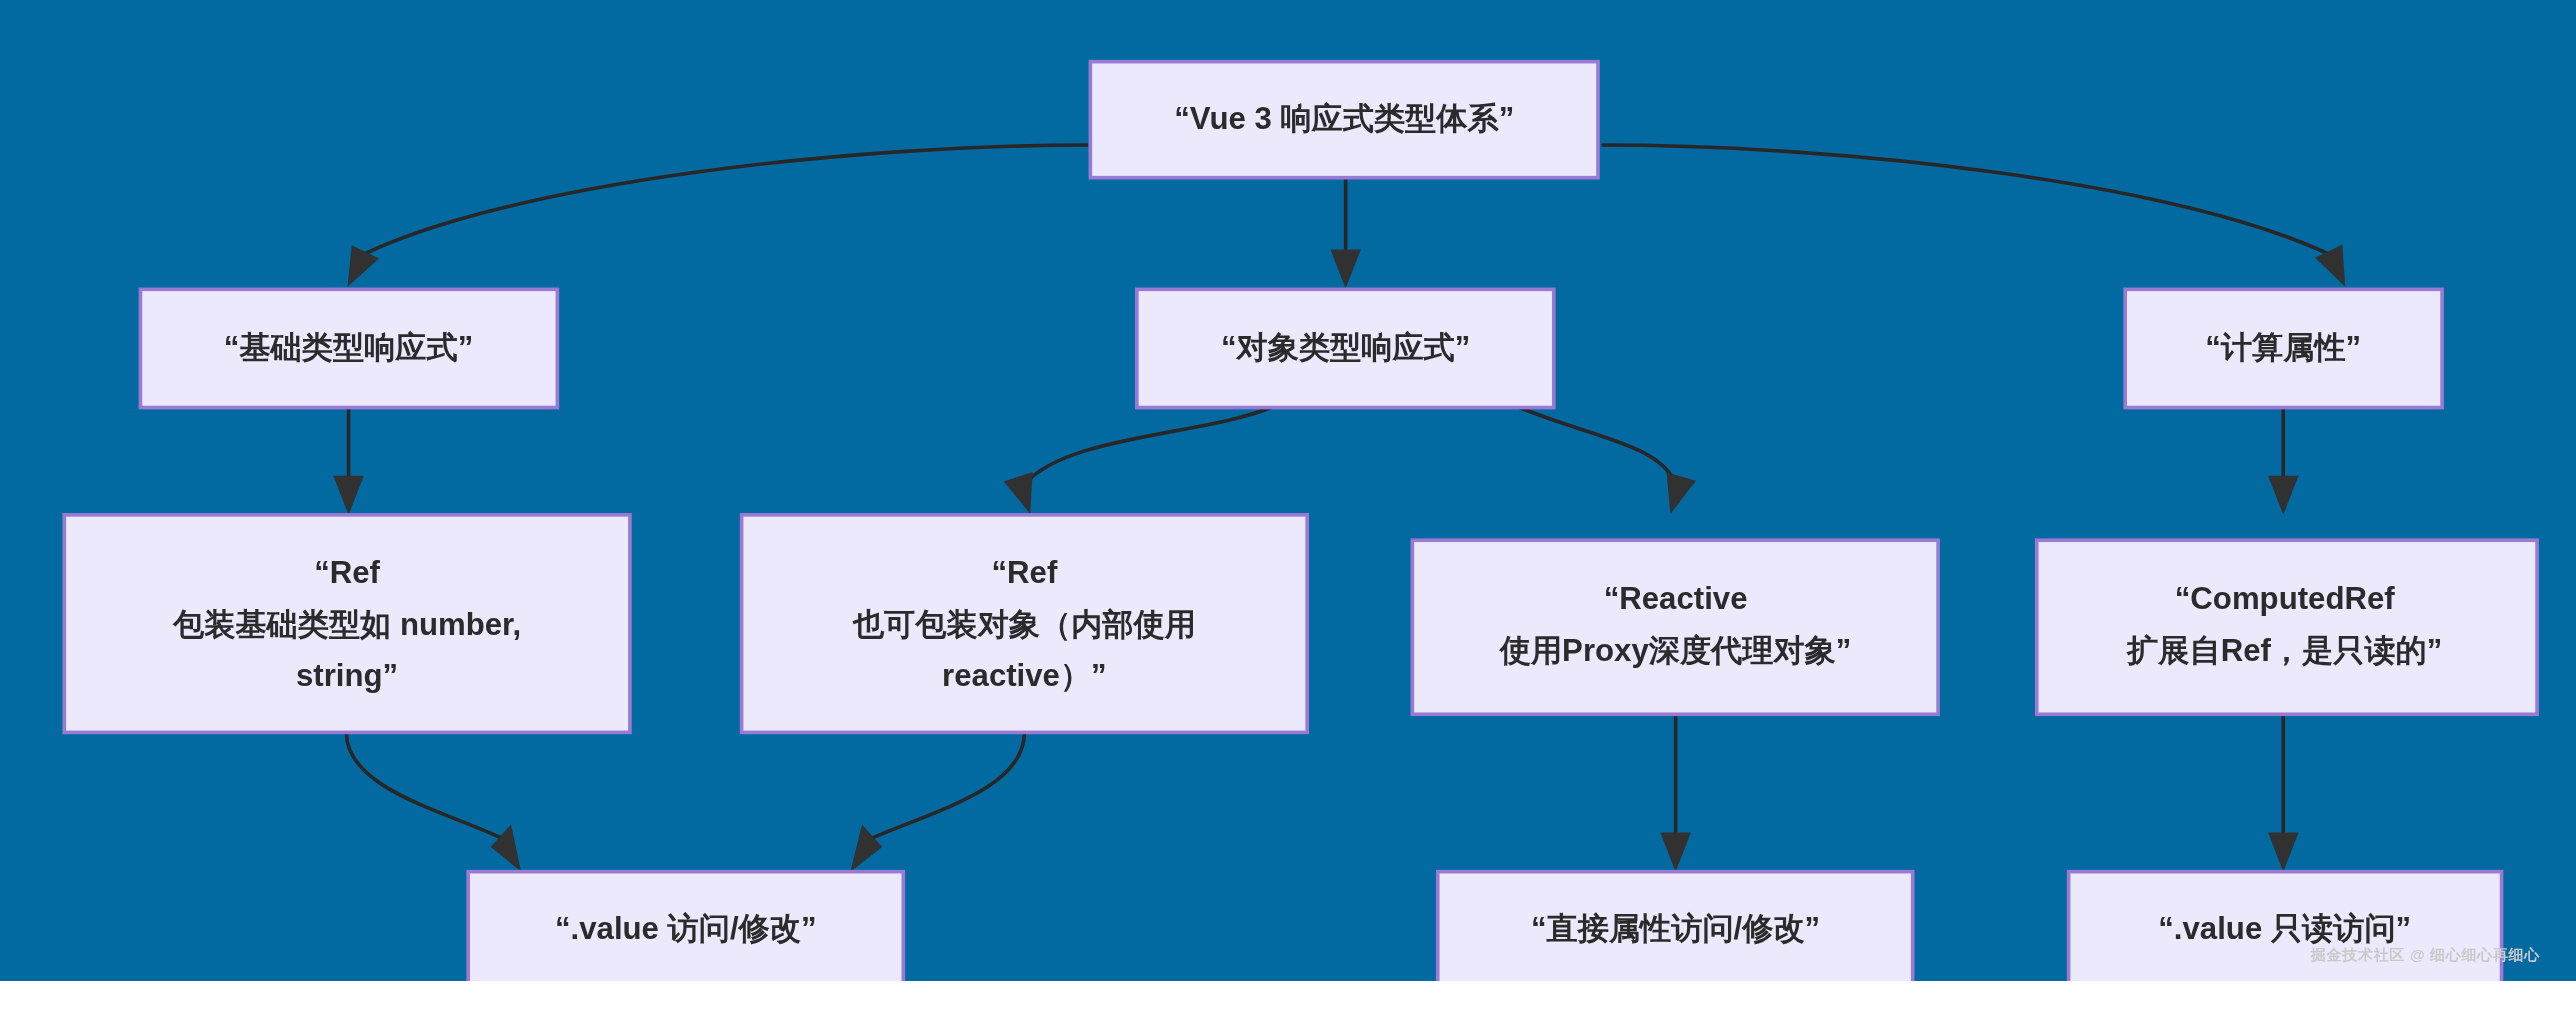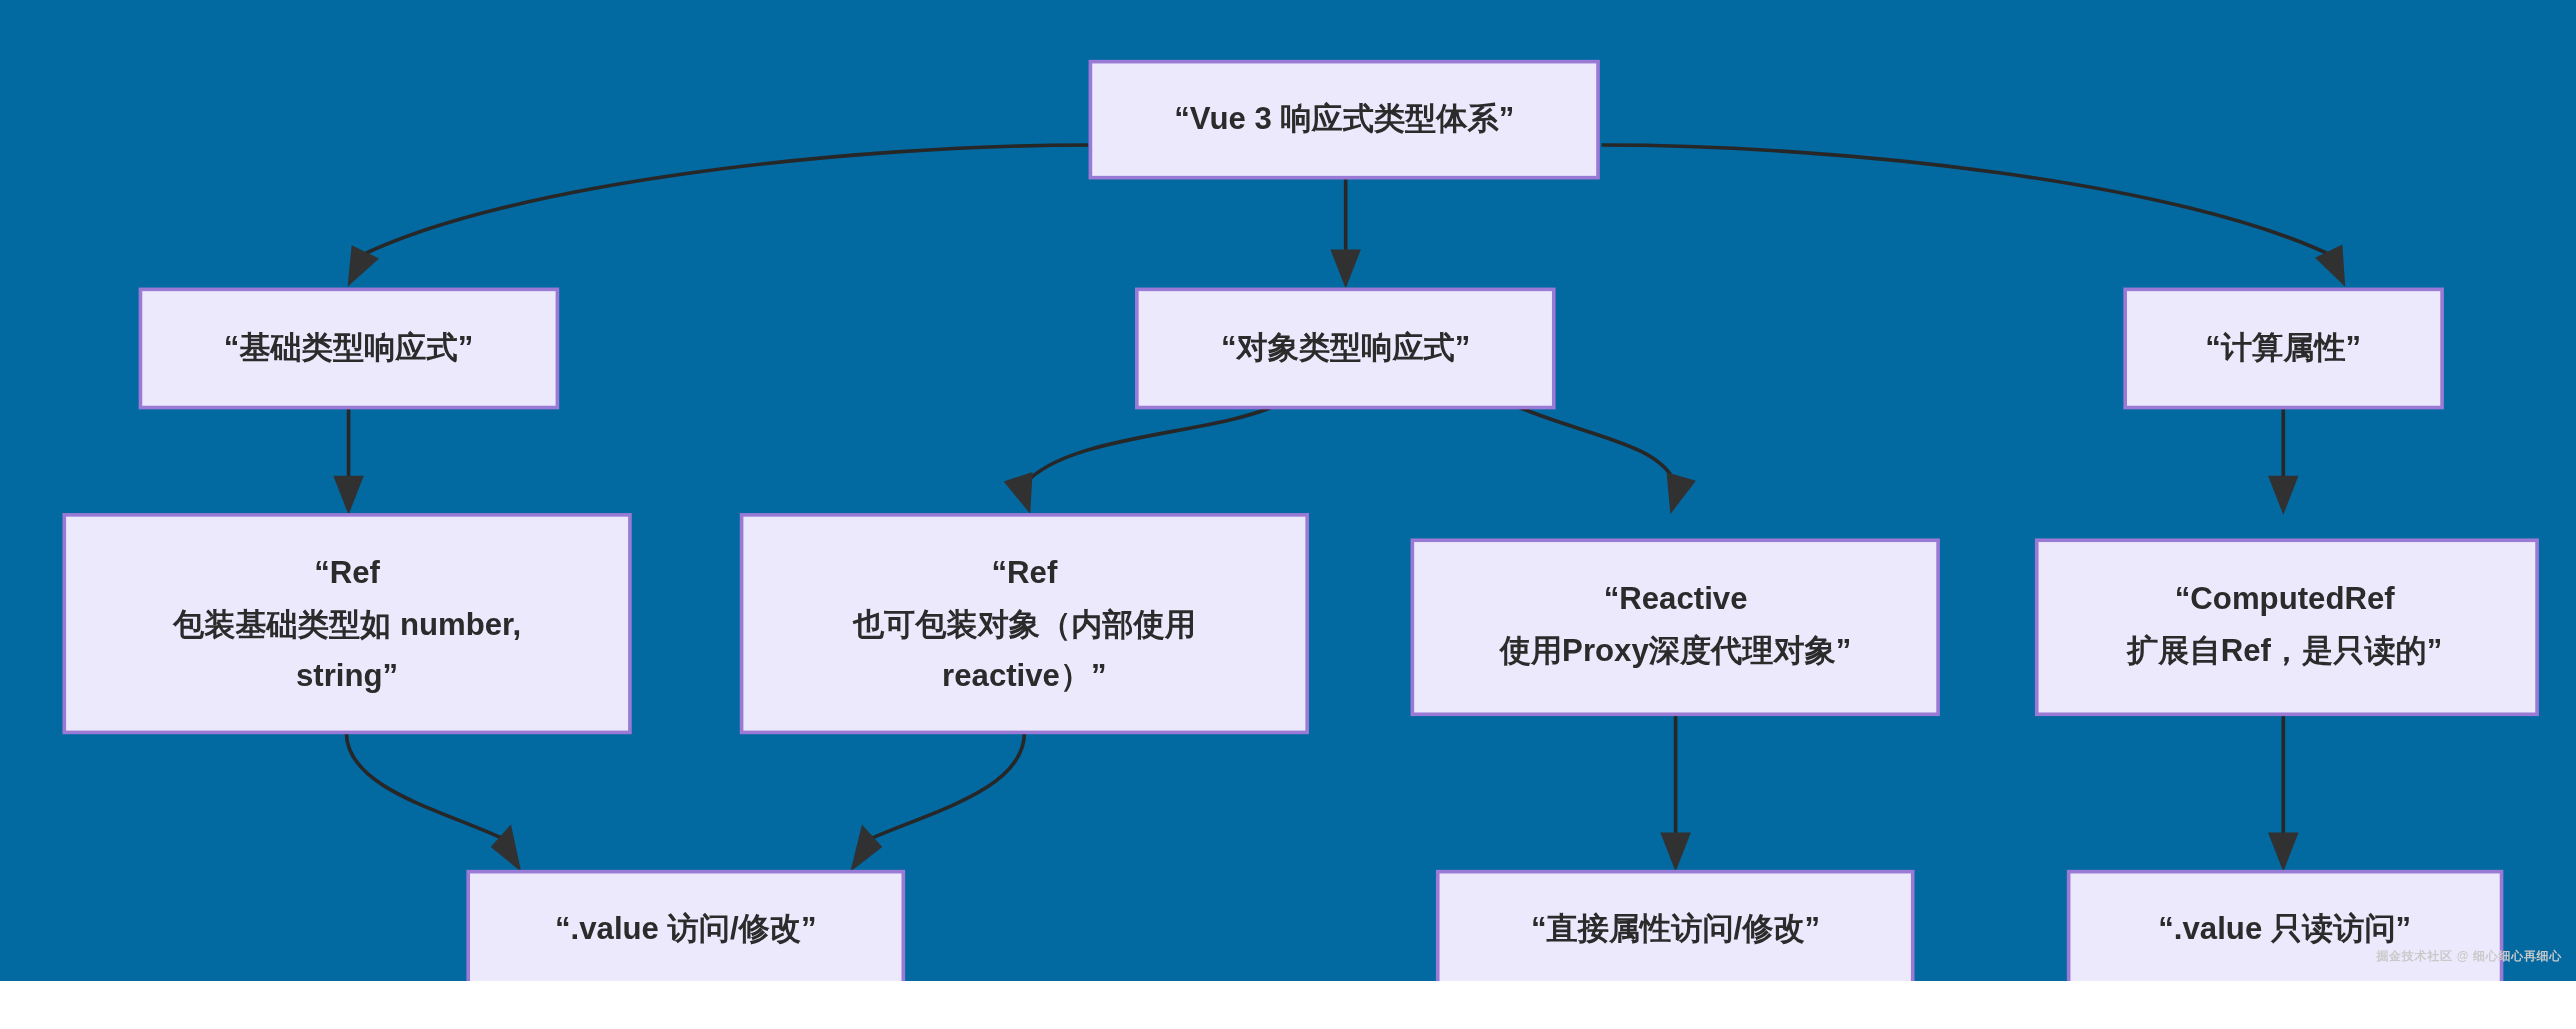--- a/index.html
+++ b/index.html
@@ -43,24 +43,24 @@
     fill: none;
     stroke: #272727;
     stroke-width: 5;
   }
   .arrow-head {
     fill: #313131;
     stroke: none;
   }
   .watermark {
     position: absolute;
-    right: 14px;
+    right: 36px;
     bottom: 16px;
     font-family: "Liberation Sans", "DejaVu Sans", sans-serif;
-    font-size: 12px;
+    font-size: 15px;
     color: #c9c9c9;
     letter-spacing: 0.7px;
     user-select: none;
   }
 </style>
 </head>
 <body>
 
 <div id="stage">
 

